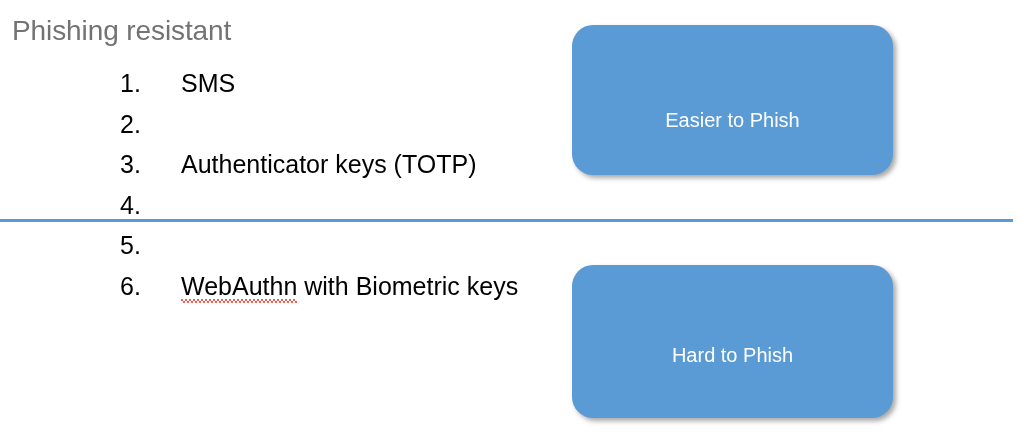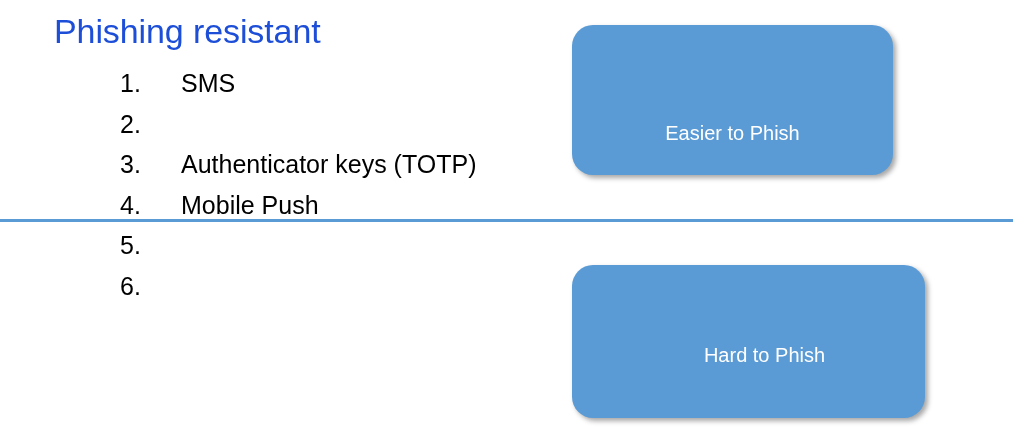--- a/index.html
+++ b/index.html
@@ -18,27 +18,26 @@
     height: 444px;
     background: #ffffff;
     overflow: hidden;
   }
 
   
   .slide-title {
     position: absolute;
     left: 12px;
     top: 11px;
-    font-size: 34px;
+    font-size: 28px;
     line-height: 40px;
     font-weight: 400;
-    color: #1d4ed8;
+    color: #737373;
     letter-spacing: -0.1px;
     white-space: nowrap;
-    margin-left: 42px;
   }
 
   
   .mfa-list {
     position: absolute;
     left: 0;
     top: 66px;
     width: 570px;
   }
   .mfa-item {
@@ -105,28 +104,27 @@
     white-space: nowrap;
   }
   .box-easier {
     left: 572px;
     top: 25px;
     width: 321px;
     height: 150px;
   }
   .box-easier .box-label {
     position: relative;
-    top: 33px;
+    top: 20px;
   }
   .box-hard {
     left: 572px;
     top: 265px;
     width: 321px;
     height: 153px;
-    padding-left: 32px;
   }
   .box-hard .box-label {
     position: relative;
     top: 13px;
   }
 </style>
 </head>
 <body>
 
 <div class="slide">
@@ -144,29 +142,29 @@
       <span class="mfa-num">2.</span>
     </div>
 
     <div class="mfa-item">
       <span class="mfa-num">3.</span>
       <span class="mfa-text">Authenticator keys (TOTP)</span>
     </div>
 
     <div class="mfa-item">
       <span class="mfa-num">4.</span>
-      <span class="mfa-text">Mobile Push</span>
     </div>
 
     <div class="mfa-item">
       <span class="mfa-num">5.</span>
     </div>
 
     <div class="mfa-item">
       <span class="mfa-num">6.</span>
+      <span class="mfa-text"><span class="misspelled">WebAuthn</span><span> with Biometric keys</span></span>
     </div>
 
   </div>
 
   <div class="divider"></div>
 
   <div class="phish-box box-easier">
     <span class="box-label">Easier to Phish</span>
   </div>
 

